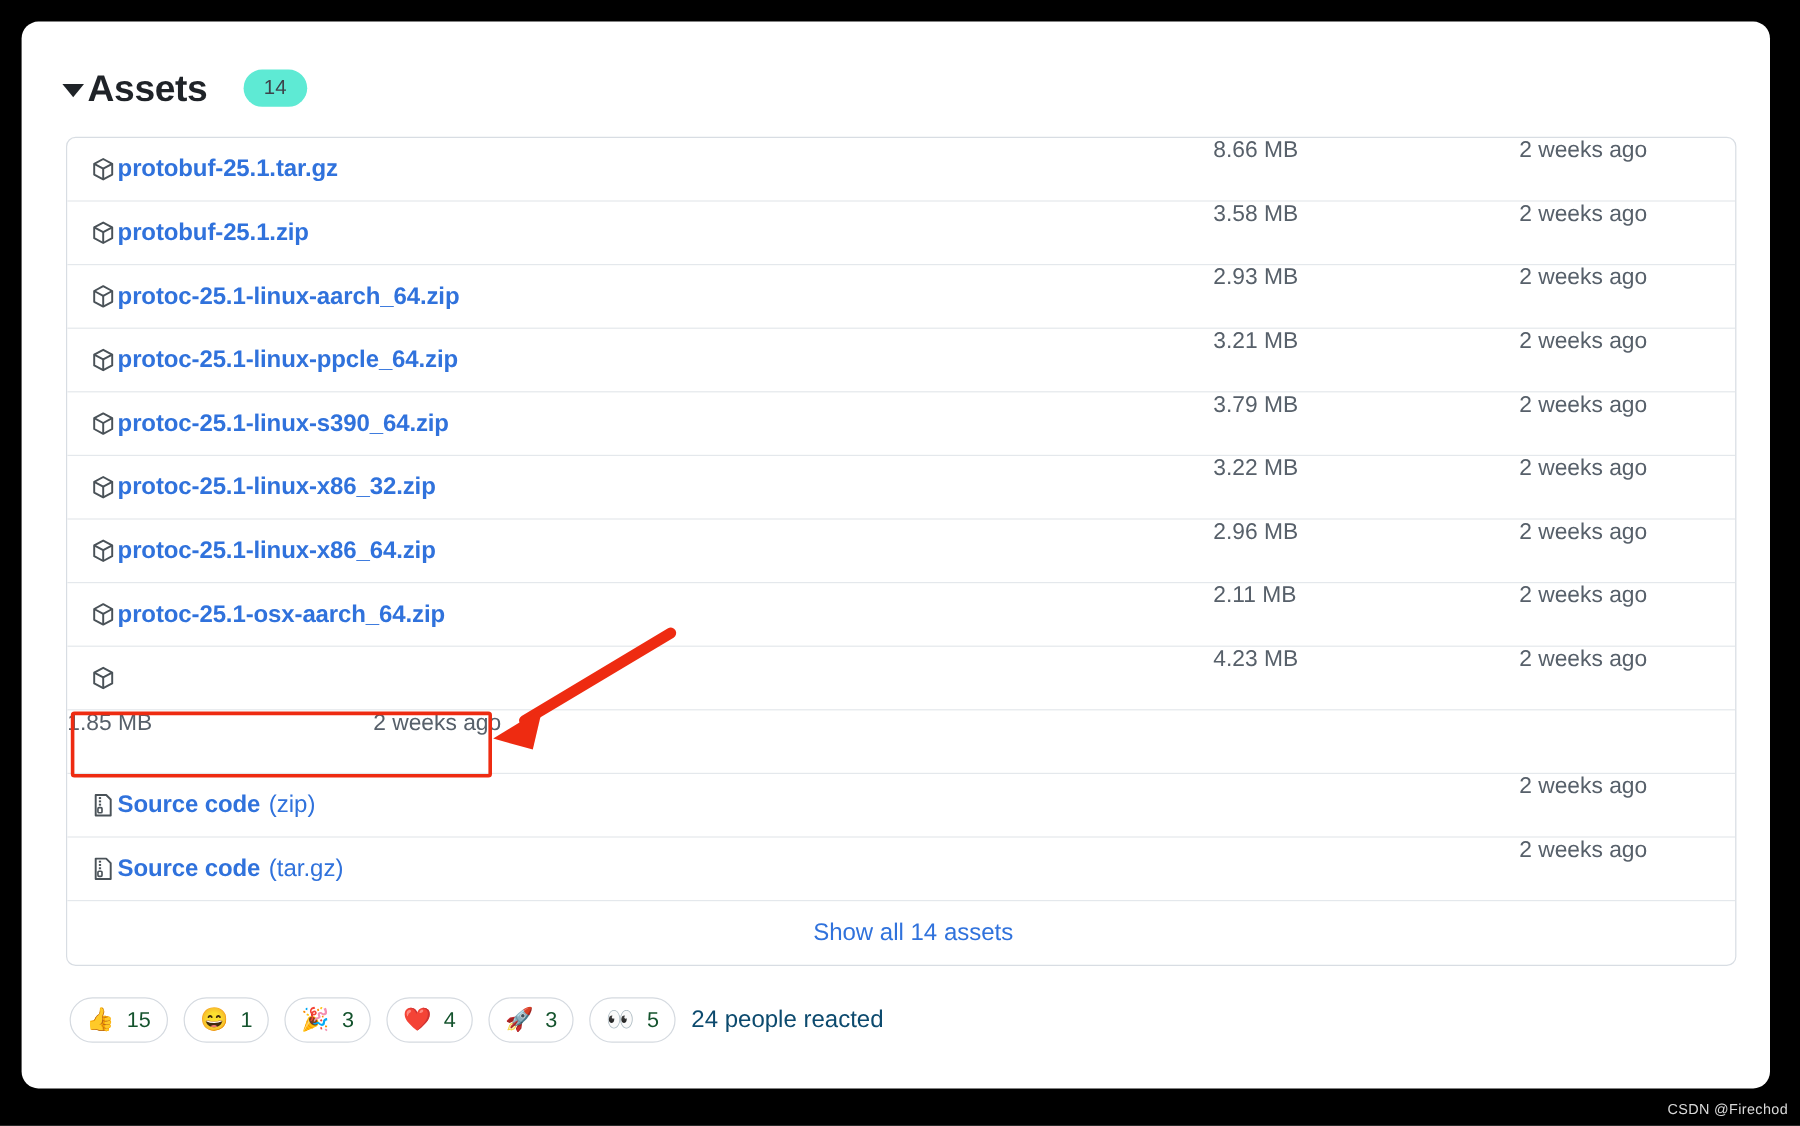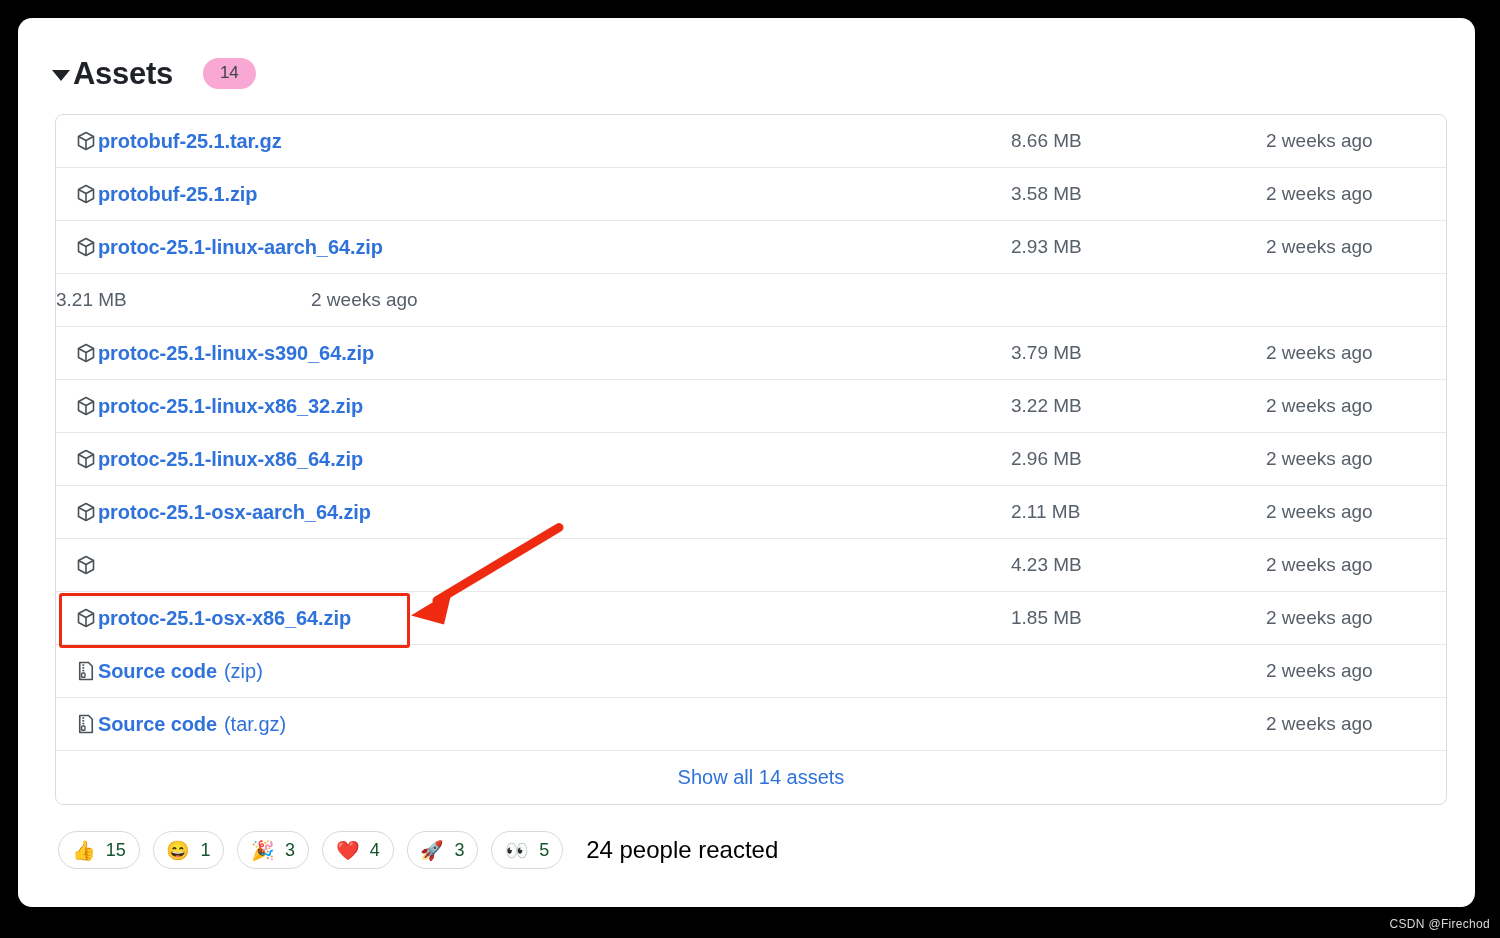--- a/index.html
+++ b/index.html
@@ -44,39 +44,38 @@
   }
   .assets-title {
     font-size: 31px;
     font-weight: 700;
     color: #1f2328;
     letter-spacing: -0.3px;
     line-height: 1;
   }
   .assets-count {
     margin-left: 30px;
-    background: #f9a8d4;
+    background: #5eead4;
     color: #3d434a;
     font-size: 17px;
     border-radius: 18px;
     padding: 6px 17px;
     line-height: 1.1;
   }
 
   
   .assets-table {
     margin: 25px 28px 0 37px;
     border: 1px solid #d8dde3;
     border-radius: 8px;
     overflow: hidden;
     background: #fff;
   }
   .asset-row {
     display: flex;
-    align-items: center;
     height: 53px;
     border-bottom: 1px solid #e4e8ec;
     position: relative;
     box-sizing: border-box;
   }
   .asset-row:last-child { border-bottom: none; }
 
   .asset-name-cell {
     flex: 0 0 955px;
     display: flex;
@@ -161,23 +160,23 @@
   .reaction-emoji {
     font-size: 19px;
     line-height: 1;
   }
   .reaction-count {
     font-size: 18px;
     color: #14532d;
     margin-left: 10px;
   }
   .reaction-summary {
-    font-size: 24px;
-    color: #000000;
-    margin-left: 10px;
+    font-size: 20px;
+    color: #0c4a6e;
+    margin-left: 0;
   }
 
   
   .watermark {
     position: absolute;
     right: 10px;
     bottom: 7px;
     font-size: 12px;
     color: #d9d9d9;
     letter-spacing: 0.3px;
@@ -228,20 +227,28 @@
             <path d="M8 1.2 L14 4.4 L14 11.6 L8 14.8 L2 11.6 L2 4.4 Z" stroke="#4a5258" stroke-width="1.3" fill="none" stroke-linejoin="round"></path>
             <path d="M2 4.4 L8 7.6 L14 4.4" stroke="#4a5258" stroke-width="1.3" fill="none" stroke-linejoin="round"></path>
             <path d="M8 7.6 L8 14.8" stroke="#4a5258" stroke-width="1.3" fill="none"></path>
           </svg>
           <span class="asset-link">protoc-25.1-linux-aarch_64.zip</span>
         </div>
         <div class="asset-size-cell">2.93 MB</div>
         <div class="asset-date-cell">2 weeks ago</div>
       </div>
       <div class="asset-row">
+        <div class="asset-name-cell">
+          <svg class="asset-icon" viewBox="0 0 16 16" fill="none">
+            <path d="M8 1.2 L14 4.4 L14 11.6 L8 14.8 L2 11.6 L2 4.4 Z" stroke="#4a5258" stroke-width="1.3" fill="none" stroke-linejoin="round"></path>
+            <path d="M2 4.4 L8 7.6 L14 4.4" stroke="#4a5258" stroke-width="1.3" fill="none" stroke-linejoin="round"></path>
+            <path d="M8 7.6 L8 14.8" stroke="#4a5258" stroke-width="1.3" fill="none"></path>
+          </svg>
+          <span class="asset-link">protoc-25.1-linux-ppcle_64.zip</span>
+        </div>
         <div class="asset-size-cell">3.21 MB</div>
         <div class="asset-date-cell">2 weeks ago</div>
       </div>
       <div class="asset-row">
         <div class="asset-name-cell">
           <svg class="asset-icon" viewBox="0 0 16 16" fill="none">
             <path d="M8 1.2 L14 4.4 L14 11.6 L8 14.8 L2 11.6 L2 4.4 Z" stroke="#4a5258" stroke-width="1.3" fill="none" stroke-linejoin="round"></path>
             <path d="M2 4.4 L8 7.6 L14 4.4" stroke="#4a5258" stroke-width="1.3" fill="none" stroke-linejoin="round"></path>
             <path d="M8 7.6 L8 14.8" stroke="#4a5258" stroke-width="1.3" fill="none"></path>
           </svg>
@@ -291,28 +298,20 @@
           <svg class="asset-icon" viewBox="0 0 16 16" fill="none">
             <path d="M8 1.2 L14 4.4 L14 11.6 L8 14.8 L2 11.6 L2 4.4 Z" stroke="#4a5258" stroke-width="1.3" fill="none" stroke-linejoin="round"></path>
             <path d="M2 4.4 L8 7.6 L14 4.4" stroke="#4a5258" stroke-width="1.3" fill="none" stroke-linejoin="round"></path>
             <path d="M8 7.6 L8 14.8" stroke="#4a5258" stroke-width="1.3" fill="none"></path>
           </svg>
         </div>
         <div class="asset-size-cell">4.23 MB</div>
         <div class="asset-date-cell">2 weeks ago</div>
       </div>
       <div class="asset-row">
-        <div class="asset-name-cell">
-          <svg class="asset-icon" viewBox="0 0 16 16" fill="none">
-            <path d="M8 1.2 L14 4.4 L14 11.6 L8 14.8 L2 11.6 L2 4.4 Z" stroke="#4a5258" stroke-width="1.3" fill="none" stroke-linejoin="round"></path>
-            <path d="M2 4.4 L8 7.6 L14 4.4" stroke="#4a5258" stroke-width="1.3" fill="none" stroke-linejoin="round"></path>
-            <path d="M8 7.6 L8 14.8" stroke="#4a5258" stroke-width="1.3" fill="none"></path>
-          </svg>
-          <span class="asset-link">protoc-25.1-osx-x86_64.zip</span>
-        </div>
         <div class="asset-size-cell">1.85 MB</div>
         <div class="asset-date-cell">2 weeks ago</div>
       </div>
       <div class="asset-row">
         <div class="asset-name-cell">
           <svg class="asset-icon" viewBox="0 0 16 16" fill="none">
             <path d="M3 1.2 H10 L13 4.2 V14.8 H3 Z" stroke="#4a5258" stroke-width="1.3" fill="none" stroke-linejoin="round"></path>
             <rect x="5.1" y="2.6" width="1.5" height="1.3" fill="#4a5258"></rect>
             <rect x="5.1" y="4.8" width="1.5" height="1.3" fill="#4a5258"></rect>
             <rect x="5.1" y="7.0" width="1.5" height="1.3" fill="#4a5258"></rect>

